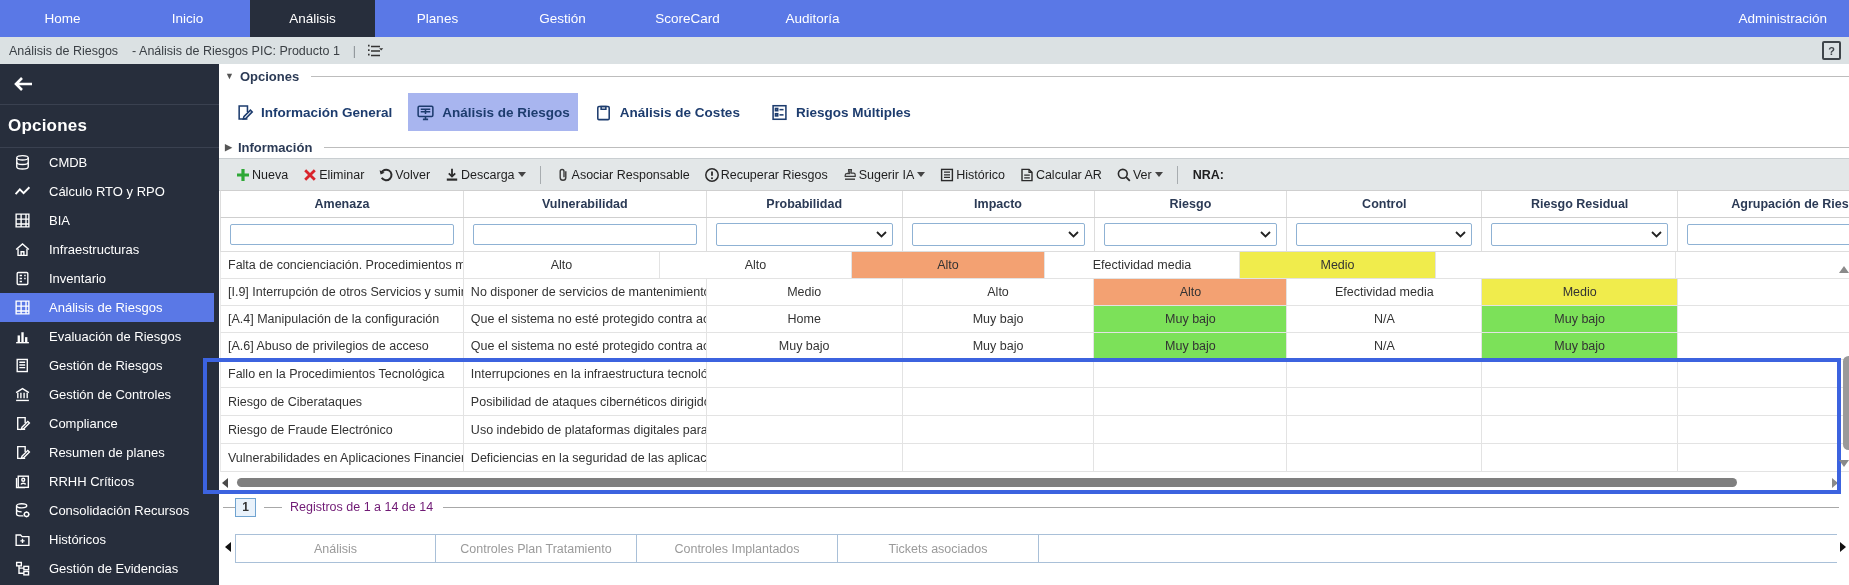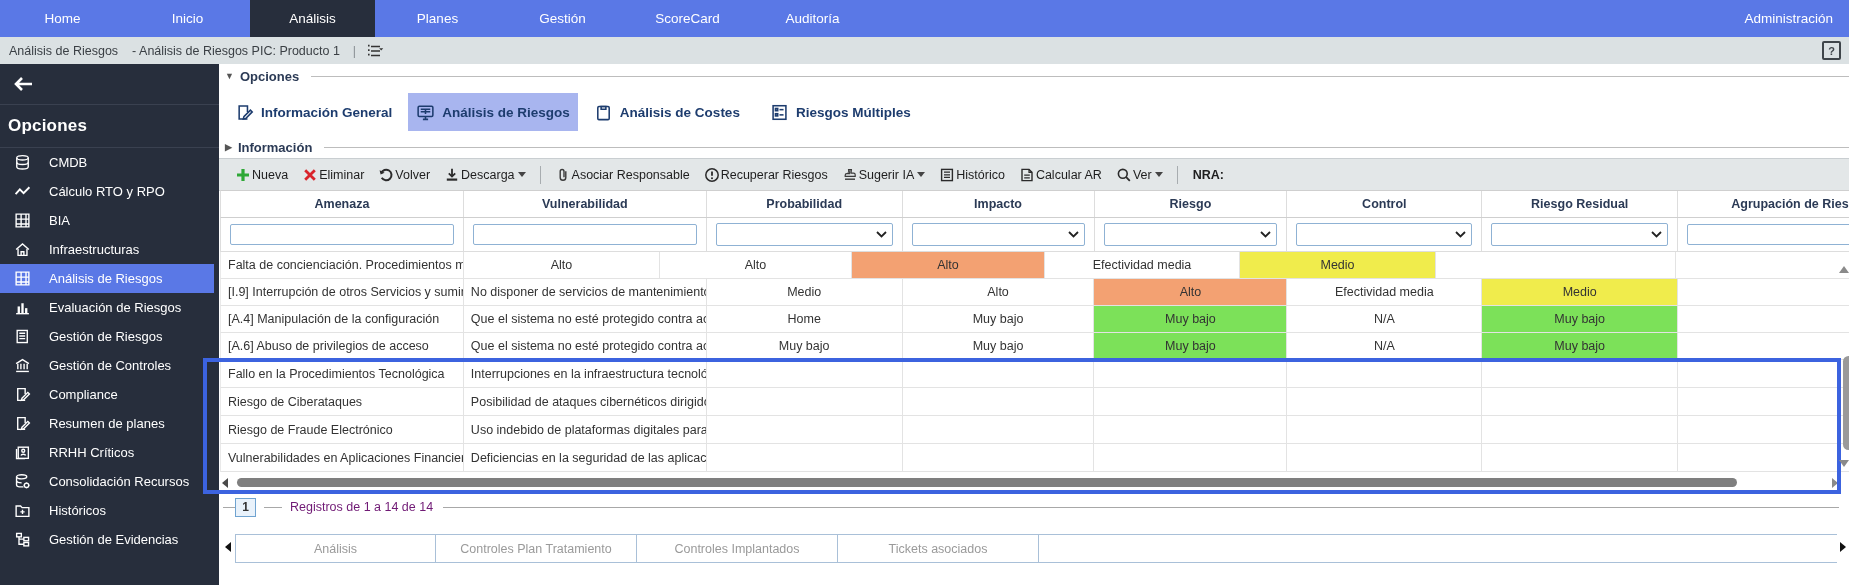--- a/index.html
+++ b/index.html
@@ -5,21 +5,21 @@
   html,body{margin:0;padding:0;}
   .screen{position:relative;width:1849px;height:585px;overflow:hidden;background:#fff;
     font-family:"Liberation Sans", sans-serif;}
   svg{display:block;}
 
   
   .topnav{position:absolute;left:0;top:0;width:100%;height:37px;background:#5A78E6;
     display:flex;align-items:stretch;color:#fff;font-size:13.5px;}
   .nav-item{width:125px;display:flex;align-items:center;justify-content:center;cursor:pointer;}
   .nav-item.active{background:#272E3C;}
-  .nav-right{margin-left:auto;display:flex;align-items:center;padding-right:16px;}
+  .nav-right{margin-left:auto;display:flex;align-items:center;padding-right:22px;}
 
   
   .crumbbar{position:absolute;left:0;top:37px;width:100%;height:27px;background:#DBE1E3;
     border-bottom:1px solid #c7cdcf;display:flex;align-items:center;font-size:12.5px;color:#3a3f44;}
   .crumb-section{margin-left:9px;}
   .crumb-detail{margin-left:14px;}
   .crumb-sep{margin-left:13px;color:#8a9094;}
   .crumb-listicon{margin-left:10px;display:flex;align-items:center;cursor:pointer;}
   .help-box{margin-left:auto;margin-right:8px;width:15px;height:15px;border:2px solid #3f454a;
     border-radius:2px;display:flex;align-items:center;justify-content:center;
@@ -190,20 +190,28 @@
       <span>BIA</span>
     </div>
     <div class="side-item">
       <svg class="sicon" viewBox="0 0 16 16">
           <path d="M2 8l6-5.2L14 8"></path>
           <path d="M3.8 7.2V13.5h8.4V7.2"></path>
           <path d="M6.7 13.5v-3.4h2.6v3.4"></path>
         </svg>
       <span>Infraestructuras</span>
     </div>
+    <div class="side-item">
+      <svg class="sicon" viewBox="0 0 16 16">
+          <rect x="3" y="2.3" width="10" height="11.4" rx="1"></rect>
+          <path d="M5.3 5.2h2.2M5.3 8h2.2M5.3 10.8h2.2"></path>
+          <path d="M9.6 5.2h1.4M9.6 8h1.4"></path>
+        </svg>
+      <span>Inventario</span>
+    </div>
     <div class="side-item active">
       <svg class="sicon" viewBox="0 0 16 16">
           <path d="M2 2h12v12H2z M2 6.7h12 M2 11.3h12 M6.7 2v12 M11.3 2v12"></path>
         </svg>
       <span>Análisis de Riesgos</span>
     </div>
     <div class="side-item">
       <svg class="sicon" viewBox="0 0 16 16">
           <path d="M2 13.8h12"></path>
           <rect x="3.4" y="7" width="2.2" height="6.2" fill="#fff" stroke="none"></rect>

